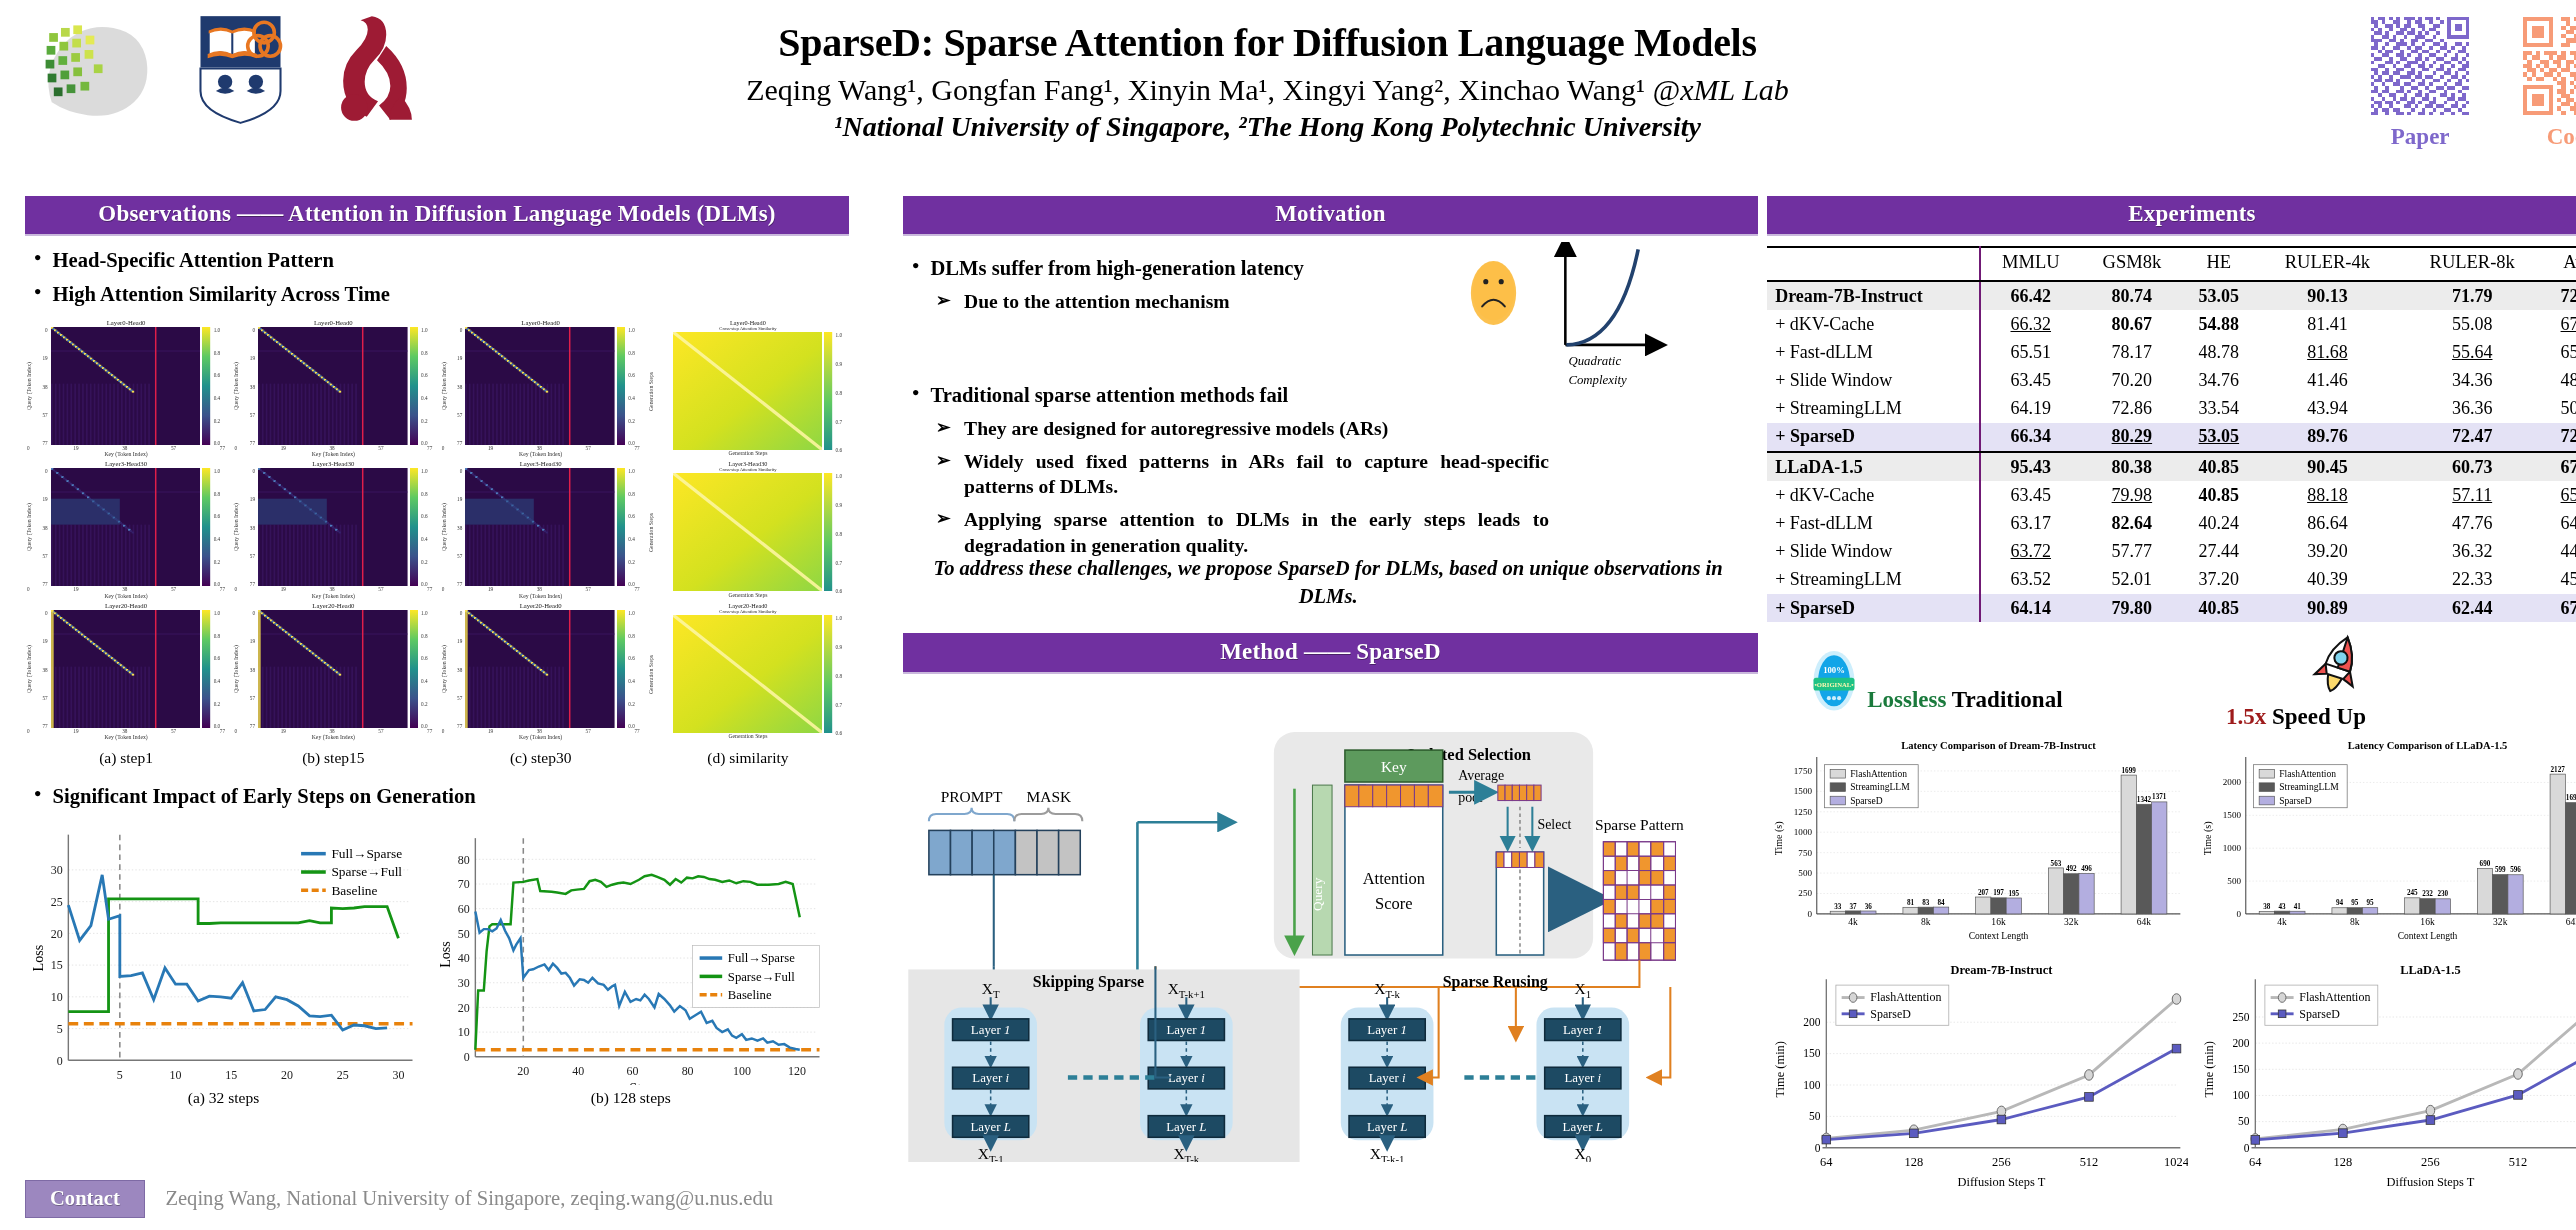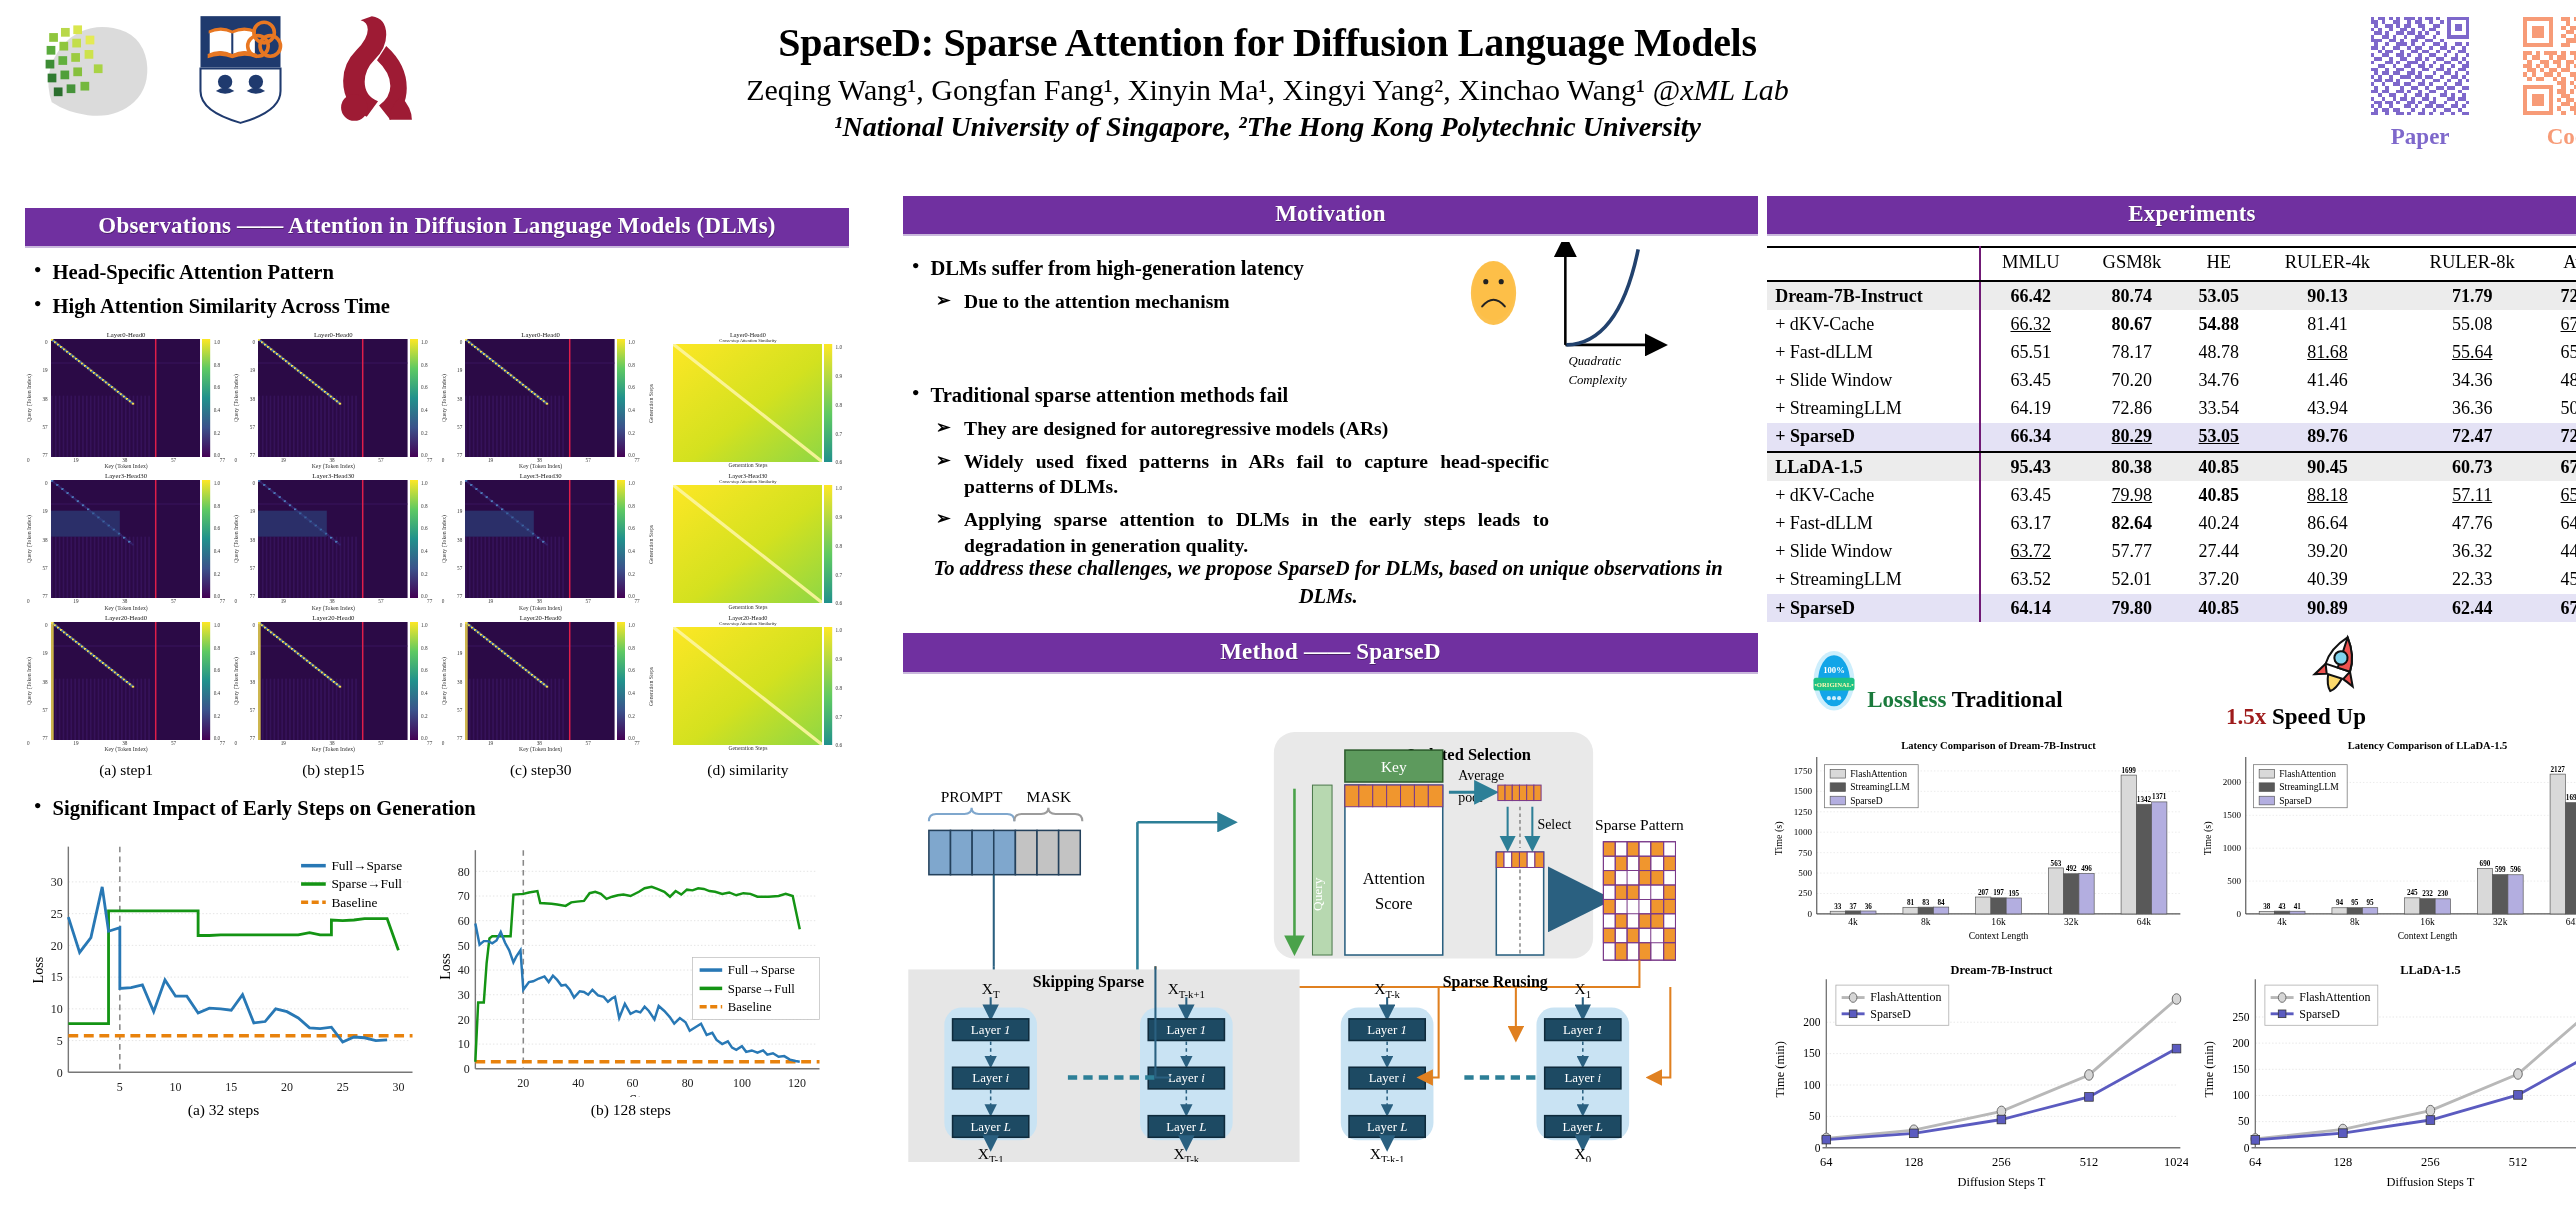--- a/index.html
+++ b/index.html
@@ -25,21 +25,21 @@
   .qr-item { text-align:center; width:111px; }
   .qr-canvas { width:106px; height:106px; }
   .qr-label { font-size:23px; font-weight:bold; margin-top:3.1px; }
 
   
   .bar { background:#7030A0; color:#fff; text-align:center; font-weight:bold;
          font-size:23px; padding:5.2px 0 7.2px 0; border-bottom:2.1px solid #c9b8dc;
          text-shadow: 0.5px 0.5px 0 rgba(0,0,0,.35); letter-spacing:0.2px; }
 
   
-  .col-left   { position:absolute; left:25px;   top:208px; width:824px; }
+  .col-left   { position:absolute; left:25px;   top:196px; width:824px; }
   .col-mid    { position:absolute; left:903px; top:196px; width:855px; }
   .col-right  { position:absolute; left:1767px; top:196px; width:850px; }
 
   .bullet { display:flex; gap:11.3px; font-size:20.6px; font-weight:bold; margin:8.2px 0 0 9.3px; line-height:1.25; }
   .bullet .dot { font-size:19.6px; line-height:1.05; }
 
   .sub { display:flex; gap:13.4px; font-size:19.6px; font-weight:bold; margin:7.2px 0 0 33px; line-height:1.3; text-align:justify; }
   .sub .arrow { flex:0 0 auto; font-size:17.5px; }
 
   
@@ -2566,15 +2566,19 @@
             <ellipse cx="90" cy="43" rx="4" ry="5" fill="#d6d6d6" stroke="#666" stroke-width="1"></ellipse>
             <text x="108" y="47" font-size="12.5">FlashAttention</text>
             <line x1="78" y1="60" x2="102" y2="60" stroke="#5b5bc0" stroke-width="3"></line>
             <rect x="86" y="56" width="8" height="8" fill="#5b5bc0" stroke="#333" stroke-width="0.8"></rect>
             <text x="108" y="64" font-size="12.5">SparseD</text>
           </svg>
       </div>
     </div>
   </div>
 
+  <div class="contact">
+    <div class="contact-chip">Contact</div>
+    <div class="contact-txt">Zeqing Wang, National University of Singapore,   zeqing.wang@u.nus.edu</div>
+  </div>
 
 </div>
 
 
 </body></html>

